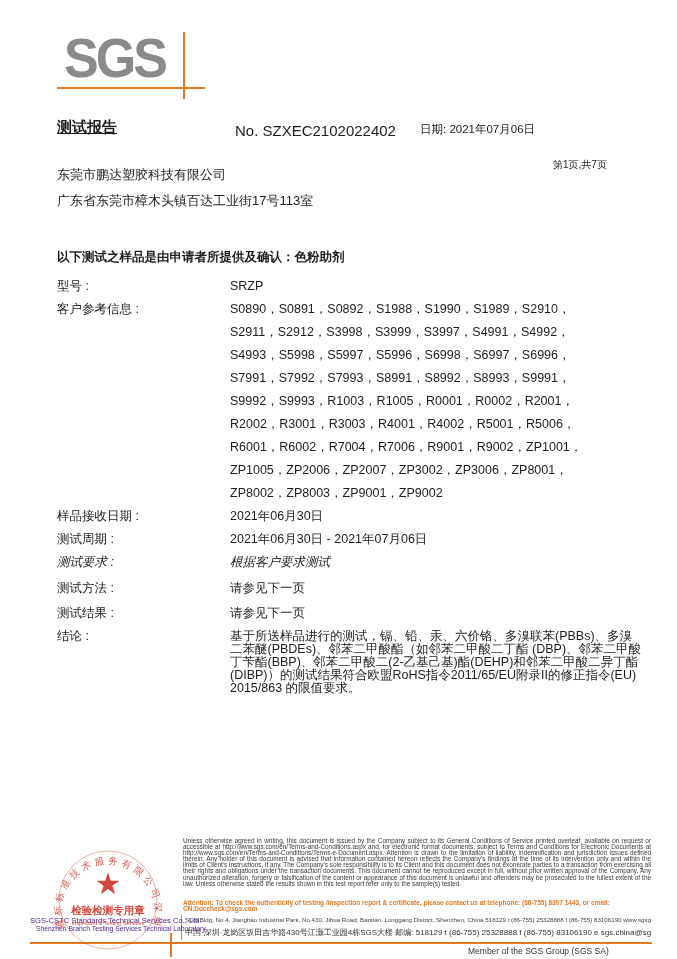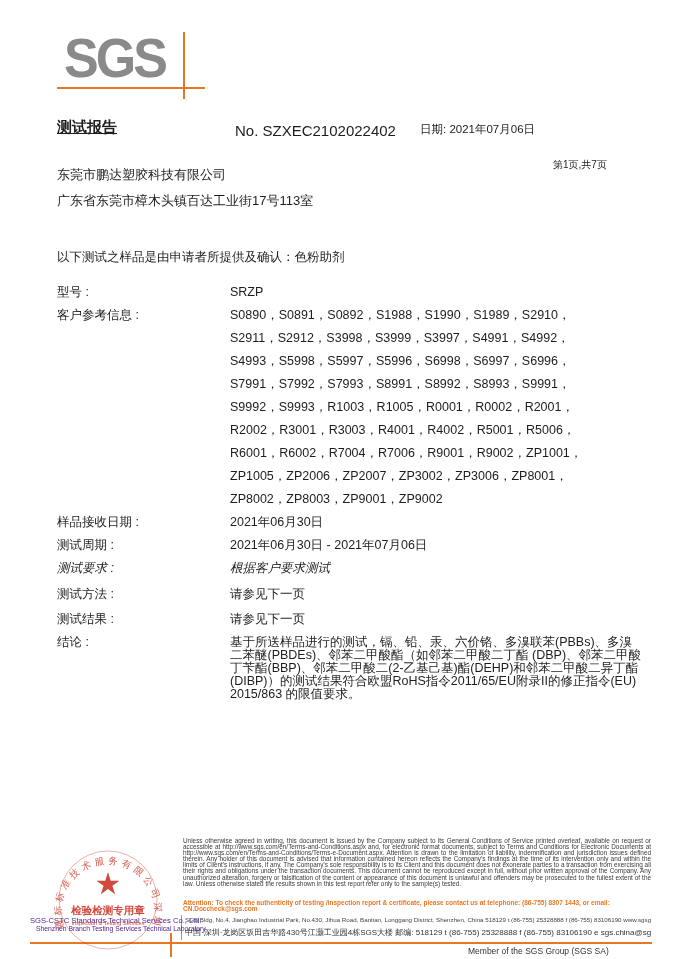--- a/index.html
+++ b/index.html
@@ -20,21 +20,21 @@
   .h-title{position:absolute;left:57px;top:118px;font-size:15px;font-weight:bold;text-decoration:underline;}
   .h-no{position:absolute;left:235px;top:122px;font-size:15px;}
   .h-date{position:absolute;left:420px;top:122px;font-size:11.5px;}
   .h-page{position:absolute;left:553px;top:122px;font-size:10px;margin-top:36px;}
 
   
   .applicant{position:absolute;left:57px;top:162px;font-size:13px;line-height:26px;}
 
   
   .content{position:absolute;left:57px;top:251px;width:585px;font-size:12.5px;}
-  .statement{line-height:13px;margin-bottom:22px;}
+  .statement{line-height:13px;margin-bottom:16px;font-weight:bold;}
   .row{display:flex;align-items:flex-start;margin-bottom:10px;}
   .row .lbl{width:173px;flex:none;line-height:13px;}
   .row .val{flex:1;line-height:13px;}
   .ref-line{line-height:13px;margin-bottom:10px;}
   .ref-line:last-child{margin-bottom:0;}
   .row.tight{margin-bottom:13px;font-style:italic;}
   .row.after-tight{margin-bottom:12px;}
   .conclusion-val{width:436px;line-height:20.5px;}
 
   

